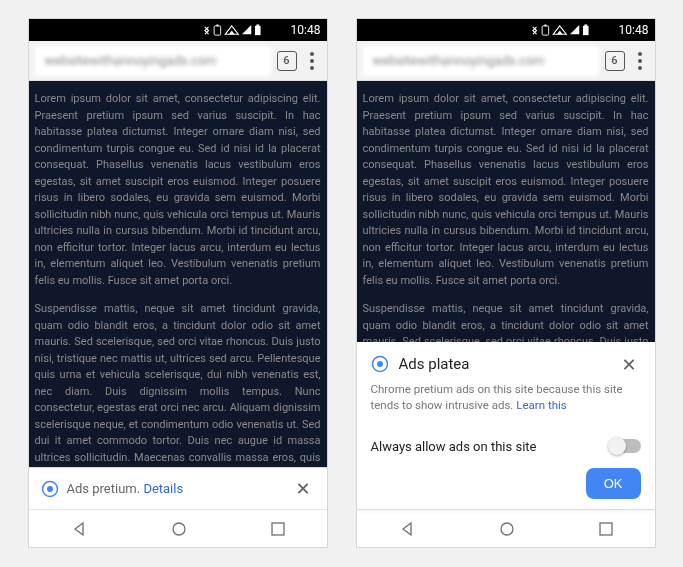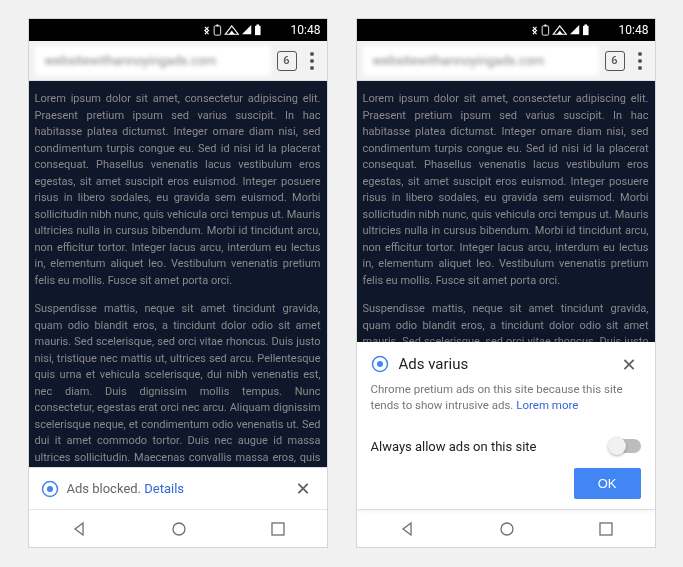--- a/index.html
+++ b/index.html
@@ -137,21 +137,21 @@
   }
   .switch::after {
     content: ''; position: absolute; width: 18px; height: 18px;
     border-radius: 50%; background: #f1f1f1;
     box-shadow: 0 1px 3px rgba(0,0,0,0.3);
     top: -2px; left: -3px;
   }
   .sheet-footer { display: flex; justify-content: flex-end; }
   .ok-btn {
     background: #4285f4; color: #fff; border: none;
-    padding: 8px 24px; font-size: 13px; border-radius: 2px;
+    padding: 8px 18px; font-size: 13px; border-radius: 8px;
     cursor: pointer; font-weight: 500;
   }
   .navbar {
     height: 38px;
     background: #fff;
     border-top: 1px solid #e6e6e6;
     display: flex;
     justify-content: space-around;
     align-items: center;
   }
@@ -189,21 +189,21 @@
     <p>Lorem ipsum dolor sit amet, consectetur adipiscing elit. Praesent pretium ipsum sed varius suscipit. In hac habitasse platea dictumst. Integer ornare diam nisi, sed condimentum turpis congue eu. Sed id nisi id la placerat consequat. Phasellus venenatis lacus vestibulum eros egestas, sit amet suscipit eros euismod. Integer posuere risus in libero sodales, eu gravida sem euismod. Morbi sollicitudin nibh nunc, quis vehicula orci tempus ut. Mauris ultricies nulla in cursus bibendum. Morbi id tincidunt arcu, non efficitur tortor. Integer lacus arcu, interdum eu lectus in, elementum aliquet leo. Vestibulum venenatis pretium felis eu mollis. Fusce sit amet porta orci.</p>
     <p>Suspendisse mattis, neque sit amet tincidunt gravida, quam odio blandit eros, a tincidunt dolor odio sit amet mauris. Sed scelerisque, sed orci vitae rhoncus. Duis justo nisi, tristique nec mattis ut, ultrices sed arcu. Pellentesque quis urna et vehicula scelerisque, dui nibh venenatis est, nec diam. Duis dignissim mollis tempus. Nunc consectetur, egestas erat orci nec arcu. Aliquam dignissim scelerisque neque, et condimentum odio venenatis ut. Sed dui it amet commodo tortor. Duis nec augue id massa ultrices sollicitudin. Maecenas convallis massa eros, quis dignissim purus venenatis vel. Cras ex leo, varius sit amet risus ut, varius venenatis erat. Vestibulum egestas orci venenatis</p>
   </div>
 
   <div class="infobar">
     <svg class="chrome-icon" viewBox="0 0 24 24">
       <circle cx="12" cy="12" r="10" fill="none" stroke="#4285f4" stroke-width="2"></circle>
       <circle cx="12" cy="12" r="4" fill="#4285f4"></circle>
     </svg>
     <div class="msg">
-      <span>Ads blocked.</span>
+      <span>Ads pretium.</span>
       <span class="link">Details</span>
     </div>
     <div class="close-x">✕</div>
   </div>
 
   <div class="navbar">
     <svg width="16" height="16" viewBox="0 0 16 16" class="nav-icon">
         <path d="M12 2 L4 8 L12 14 Z" fill="none" stroke="#6e6e6e" stroke-width="1.3"></path>
       </svg>
     <svg width="16" height="16" viewBox="0 0 16 16" class="nav-icon">
@@ -244,26 +244,26 @@
     <p>Lorem ipsum dolor sit amet, consectetur adipiscing elit. Praesent pretium ipsum sed varius suscipit. In hac habitasse platea dictumst. Integer ornare diam nisi, sed condimentum turpis congue eu. Sed id nisi id la placerat consequat. Phasellus venenatis lacus vestibulum eros egestas, sit amet suscipit eros euismod. Integer posuere risus in libero sodales, eu gravida sem euismod. Morbi sollicitudin nibh nunc, quis vehicula orci tempus ut. Mauris ultricies nulla in cursus bibendum. Morbi id tincidunt arcu, non efficitur tortor. Integer lacus arcu, interdum eu lectus in, elementum aliquet leo. Vestibulum venenatis pretium felis eu mollis. Fusce sit amet porta orci.</p>
     <p>Suspendisse mattis, neque sit amet tincidunt gravida, quam odio blandit eros, a tincidunt dolor odio sit amet mauris. Sed scelerisque, sed orci vitae rhoncus. Duis justo nisi, tristique nec mattis ut, ultrices sed arcu. Pellentesque quis urna et vehicula scelerisque, dui nibh venenatis est, nec diam. Duis dignissim mollis tempus. Nunc consectetur, egestas erat orci nec arcu. Aliquam dignissim scelerisque neque, et condimentum odio venenatis ut. Sed dui it amet commodo tortor. Duis nec augue id massa ultrices sollicitudin. Maecenas convallis massa eros, quis dignissim purus venenatis vel. Cras ex leo, varius sit amet risus ut, varius venenatis erat. Vestibulum egestas orci venenatis</p>
   </div>
 
   <div class="sheet">
     <div class="sheet-header">
       <svg class="chrome-icon" viewBox="0 0 24 24">
         <circle cx="12" cy="12" r="10" fill="none" stroke="#4285f4" stroke-width="2"></circle>
         <circle cx="12" cy="12" r="4" fill="#4285f4"></circle>
       </svg>
-      <div class="sheet-title">Ads varius</div>
+      <div class="sheet-title">Ads platea</div>
       <div class="close-x">✕</div>
     </div>
     <div class="sheet-desc">
       <span>Chrome pretium ads on this site because this site tends to show intrusive ads.</span>
-      <a href="#">Lorem more</a>
+      <a href="#">Learn this</a>
     </div>
     <div class="sheet-row">
       <div class="label">Always allow ads on this site</div>
       <div class="switch"></div>
     </div>
     <div class="sheet-footer">
       <button class="ok-btn">OK</button>
     </div>
   </div>
 

